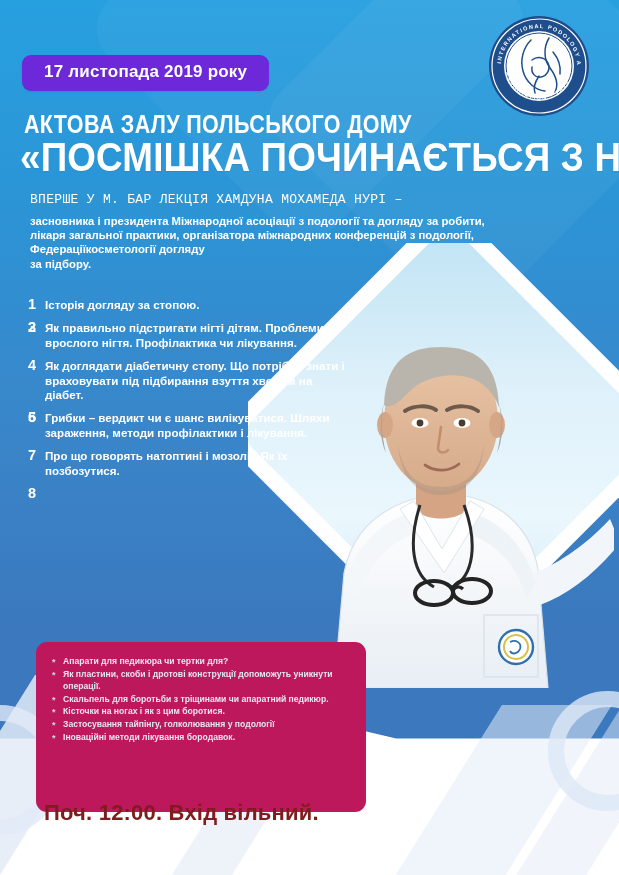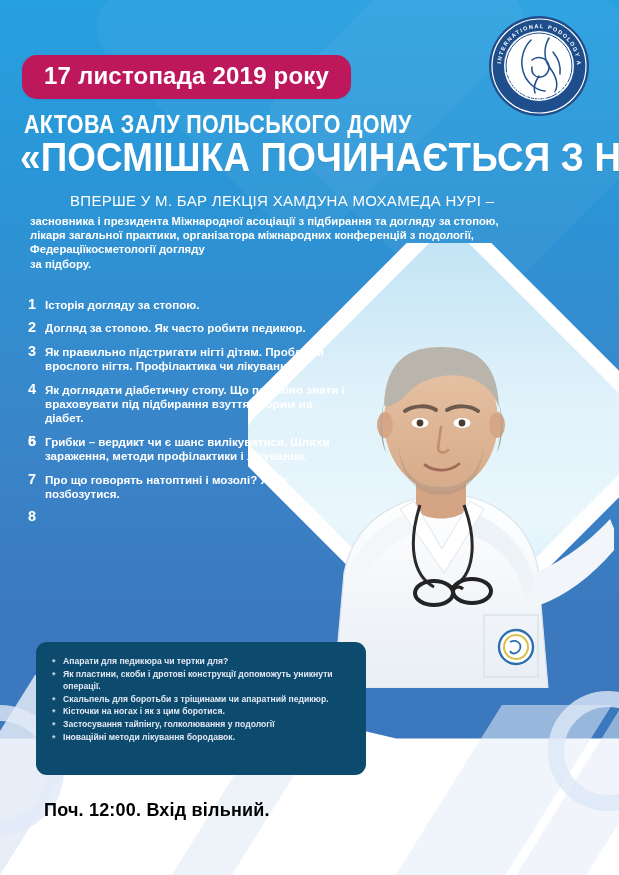--- a/index.html
+++ b/index.html
@@ -72,24 +72,24 @@
     background:linear-gradient(135deg,#bfe3f4 0%,#dff1fa 40%,#eaf7fd 70%,#cfe8f6 100%);
     border-radius:20px;
   }
   
   .doc{position:absolute;left:0;top:0;width:372px;height:445px;}
 
   
   .date-pill{
     position:absolute;left:22px;top:55px;
     padding:7px 22px 9px 22px;
-    background:#be185d;
-    border-radius:15px;
+    background:#6d28d9;
+    border-radius:9px;
     color:#ffffff;
-    font-size:24px;font-weight:bold;letter-spacing:.2px;
+    font-size:17px;font-weight:bold;letter-spacing:.2px;
     box-shadow:0 1px 2px rgba(0,0,0,.08);
   }
 
   
   .venue{
     position:absolute;left:24px;top:110px;
     color:#ffffff;font-size:25px;font-weight:bold;
     letter-spacing:.4px;
     transform:scaleX(.86);transform-origin:left center;
     white-space:nowrap;
@@ -99,23 +99,23 @@
     color:#ffffff;font-size:40px;font-weight:bold;
     letter-spacing:.2px;
     transform:scaleX(.92);transform-origin:left center;
     white-space:nowrap;
     text-shadow:0 1px 1px rgba(0,0,0,.07);
   }
 
   
   .lect-head{
     position:absolute;left:30px;top:192px;
-    color:#ffffff;font-size:15px;font-weight:normal;
-    font-family:Liberation Sans, sans-serif;
-    letter-spacing:.3px;white-space:nowrap;margin-left:40px;
+    color:#ffffff;font-size:13px;font-weight:normal;
+    font-family:Liberation Mono, monospace;
+    letter-spacing:.3px;white-space:nowrap;
   }
   .lect-body{
     position:absolute;left:30px;top:214px;width:470px;
     color:#ffffff;font-size:11.3px;line-height:14.2px;
     font-weight:600;
   }
   .lect-body div{white-space:nowrap;}
 
   
   .topics{
@@ -129,42 +129,42 @@
     font-size:11.6px;line-height:14.4px;
     font-weight:600;
   }
   .topic .num{
     position:absolute;left:0;top:-1px;
     font-size:14.5px;font-weight:bold;color:#ffffff;
   }
 
   
   .darkbox{
-    position:absolute;left:36px;top:642px;width:330px;height:133px;
-    background:#0c4a6e;
+    position:absolute;left:36px;top:642px;width:330px;height:170px;
+    background:#be185d;
     border-radius:11px;
     padding:13px 16px 10px 16px;
   }
   .darkbox .bline{
     color:#e3e8f3;
     font-size:8.6px;line-height:12.6px;
     font-weight:600;
     position:relative;padding-left:11px;
     white-space:nowrap;
   }
   .darkbox .bline.wrap{white-space:normal;}
   .darkbox .bline:before{
     content:"*";position:absolute;left:0;top:1px;color:#cfd7e8;font-size:9px;
   }
 
   
   .footer{
     position:absolute;left:44px;top:800px;
-    color:#000000;
-    font-size:18px;font-weight:bold;letter-spacing:.2px;
+    color:#7f1d1d;
+    font-size:22px;font-weight:bold;letter-spacing:.2px;
     white-space:nowrap;
   }
 
   
   .logo{
     position:absolute;left:487px;top:14px;width:104px;height:104px;
   }
 </style>
 </head>
 <body>
@@ -281,29 +281,29 @@
     </text>
   </svg>
 
   <div class="date-pill">17 листопада 2019 року</div>
 
   <div class="venue">АКТОВА ЗАЛУ ПОЛЬСЬКОГО ДОМУ</div>
   <div class="maintitle">«ПОСМІШКА ПОЧИНАЄТЬСЯ З НІГ»</div>
 
   <div class="lect-head">ВПЕРШЕ У М. БАР ЛЕКЦІЯ ХАМДУНА МОХАМЕДА НУРІ –</div>
   <div class="lect-body" id="lect-body">
-      <div>засновника і президента Міжнародної асоціації з підбирання та догляду за стопою,</div>
+      <div>засновника і президента Міжнародної асоціації з подології та догляду за робити,</div>
       <div>лікаря загальної практики, організатора міжнародних конференцій з подології,</div>
       <div>Федераціїкосметології догляду</div>
       <div>за підбору.</div>
     </div>
 
   <div class="topics" id="topics">
       <div class="topic"><span class="num">1</span><span>Історія догляду за стопою.</span></div>
-      <div class="topic"><span class="num">2</span><span>Догляд за стопою. Як часто робити педикюр.</span></div>
+      <div class="topic"><span class="num">2</span></div>
       <div class="topic"><span class="num">3</span><span>Як правильно підстригати нігті дітям. Проблеми врослого нігтя. Профілактика чи лікування.</span></div>
       <div class="topic"><span class="num">4</span><span>Як доглядати діабетичну стопу. Що потрібно знати і враховувати під підбирання взуття хворим на діабет.</span></div>
       <div class="topic"><span class="num">5</span></div>
       <div class="topic"><span class="num">6</span><span>Грибки – вердикт чи є шанс вилікуватися. Шляхи зараження, методи профілактики і лікування.</span></div>
       <div class="topic"><span class="num">7</span><span>Про що говорять натоптині і мозолі? Як їх позбозутися.</span></div>
       <div class="topic"><span class="num">8</span></div>
     </div>
 
   <div class="darkbox" id="darkbox">
       <div class="bline">Апарати для педикюра чи тертки для?</div>

